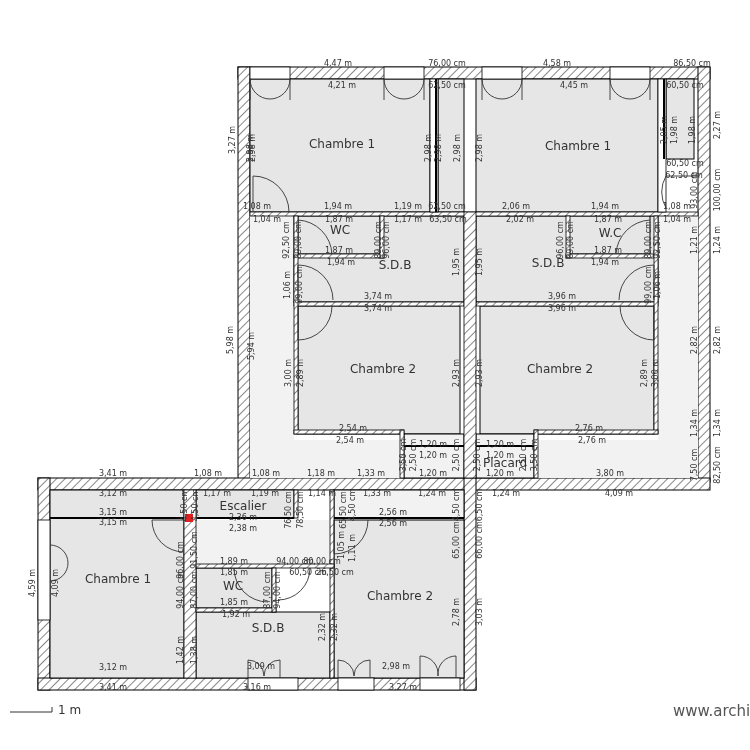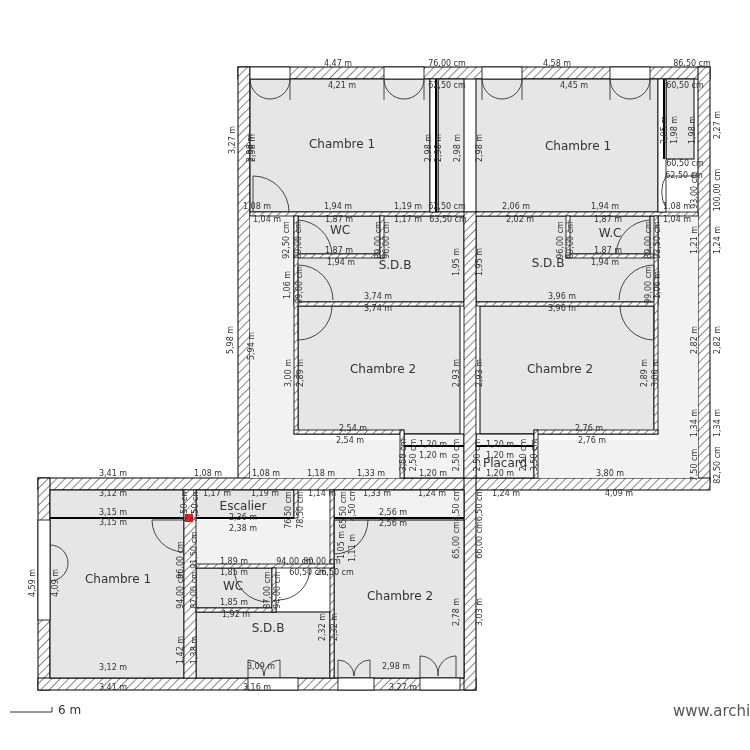--- a/index.html
+++ b/index.html
@@ -318,14 +318,14 @@
       <text x="0" y="0" text-anchor="middle" class="lbl" transform="translate(183,650) rotate(-90)">1,42 m</text>
       <text x="0" y="0" text-anchor="middle" class="lbl" transform="translate(197,650) rotate(-90)">1,38 m</text>
     </g>
 
   <g>
     <line x1="10" y1="712" x2="52" y2="712" stroke="#333" stroke-width="1"></line>
     <line x1="52" y1="707" x2="52" y2="712" stroke="#333" stroke-width="1"></line>
   </g>
 </svg>
 
-<div class="scale-text">6 m</div>
+<div class="scale-text">1 m</div>
 <div class="watermark">www.archifacile.fr</div>
 
 </body></html>

